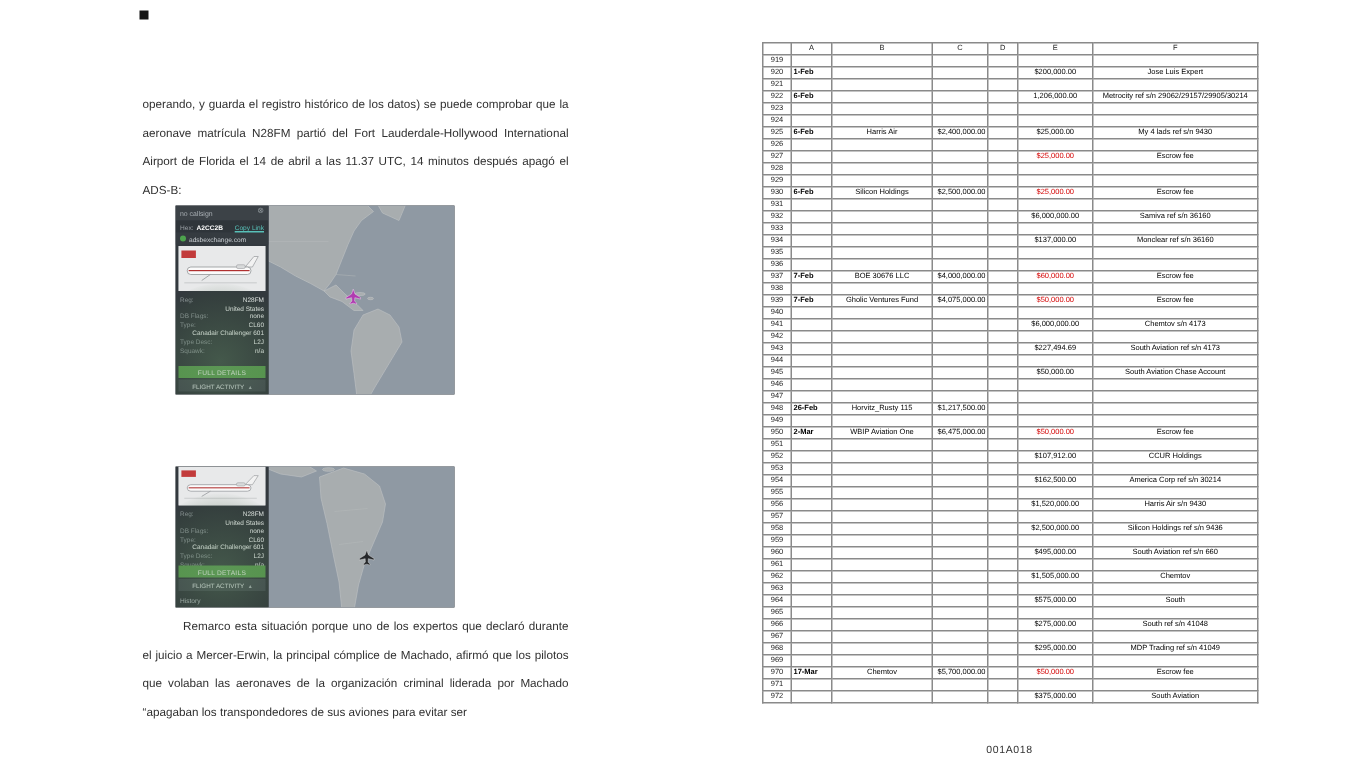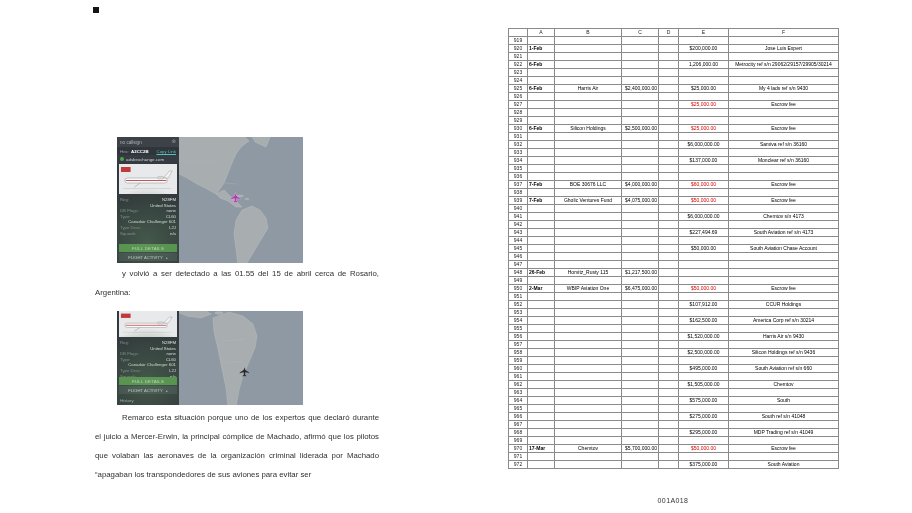--- a/index.html
+++ b/index.html
@@ -64,20 +64,21 @@
 
   .footer{position:absolute;left:508px;top:497px;width:330px;text-align:center;font-size:7px;letter-spacing:.4px;color:#333;}
 </style>
 </head>
 <body>
 
 <div class="canvas">
 
   <span class="marker"></span>
 
+  <p class="para" id="para1">operando, y guarda el registro histórico de los datos) se puede comprobar que la aeronave matrícula N28FM partió del Fort Lauderdale-Hollywood International Airport de Florida el 14 de abril a las 11.37 UTC, 14 minutos después apagó el ADS-B:</p>
 
   <div class="tracker t1">
     <div class="tk-map-wrap">
       <svg class="mapsvg" viewBox="0 0 124 126" preserveAspectRatio="none">
         <rect x="0" y="0" width="124" height="126" fill="#8F99A3"></rect>
         <g fill="#A8ADAF" stroke="#bfc3c5" stroke-width="0.4">
           <path d="M-2,-2 H64 L70,4 L62,10 L57,17 L53,26 L49,36 L45,46 L41,52 L37,57 L28,52 L18,47 L8,41 L-2,36 Z"></path>
           <path d="M72,-2 H92 L87,10 L76,5 Z"></path>
           <path d="M37,57 L45,53 L51,59 L59,66 L63,70 L57,70 L49,64 L41,61 Z"></path>
           <ellipse cx="61" cy="59" rx="3.5" ry="1"></ellipse>
@@ -149,21 +150,20 @@
       <div class="tk-btn-full">
         <span>FULL DETAILS</span>
       </div>
       <div class="tk-btn-act">
         <span>FLIGHT ACTIVITY</span>
         <span class="caret">▴</span>
       </div>
     </div>
   </div>
 
-  <p class="para" id="para2">y volvió a ser detectado a las 01.55 del 15 de abril cerca de Rosario, Argentina:</p>
 
   <div class="tracker t2">
     <div class="tk-map-wrap">
       <svg class="mapsvg" viewBox="0 0 124 94" preserveAspectRatio="none">
         <rect x="0" y="0" width="124" height="94" fill="#8F99A3"></rect>
         <g fill="#A8ADAF" stroke="#bfc3c5" stroke-width="0.4">
           <path d="M-2,-2 H24 L32,3 L22,7 L8,5 L-2,1 Z"></path>
           <ellipse cx="40" cy="2" rx="4" ry="1.2"></ellipse>
           <path d="M34,7 L50,1 L64,5 L74,13 L78,25 L76,37 L70,51 L64,65 L60,79 L57,96 L49,96 L47,77 L43,58 L39,38 L35,21 Z"></path>
         </g>

